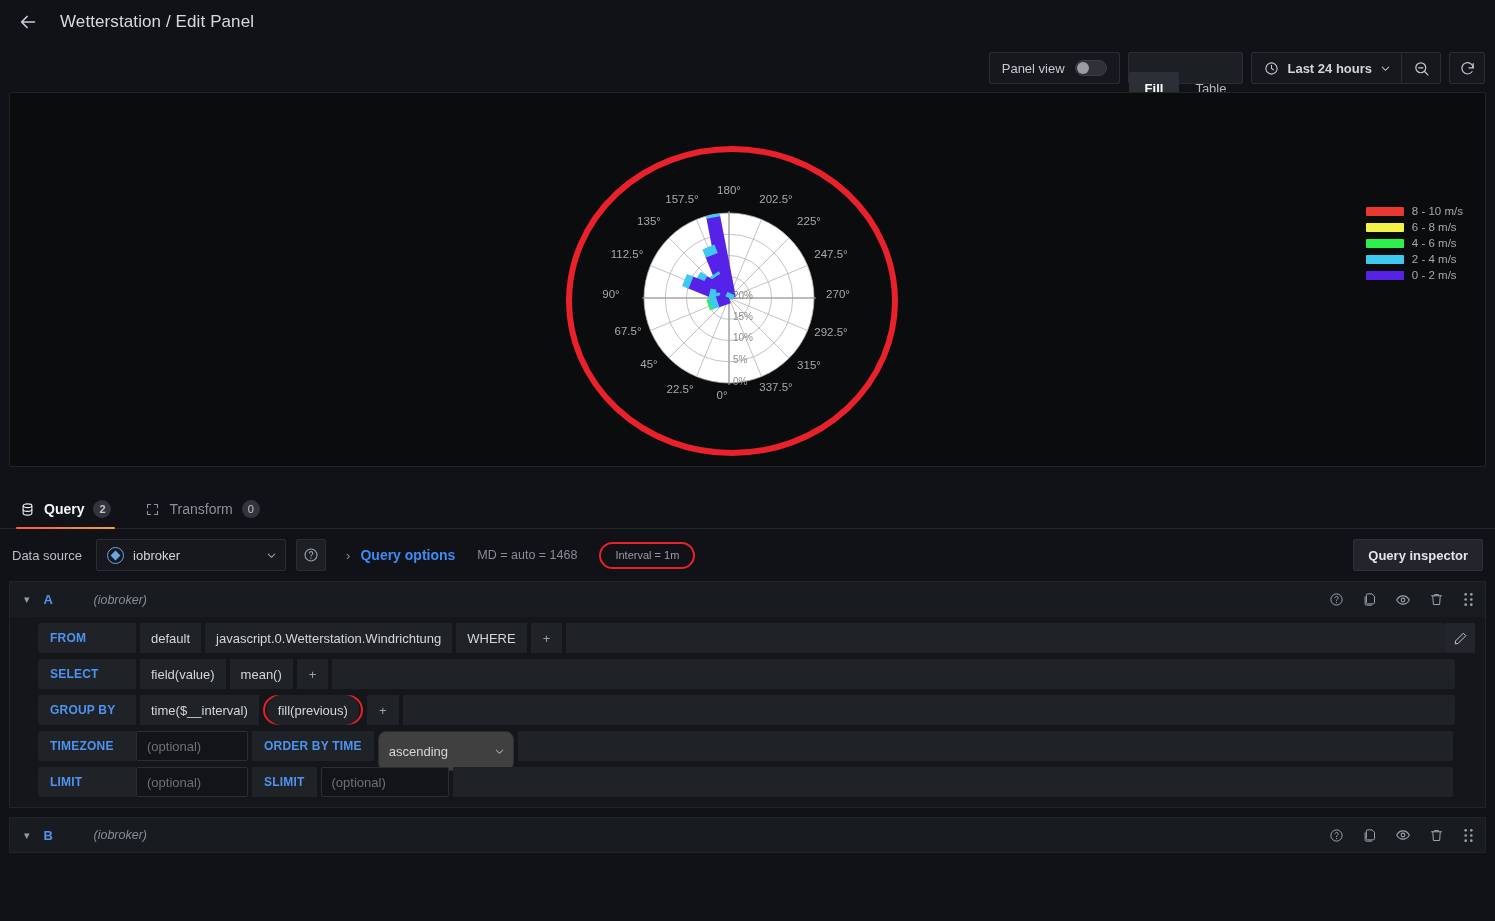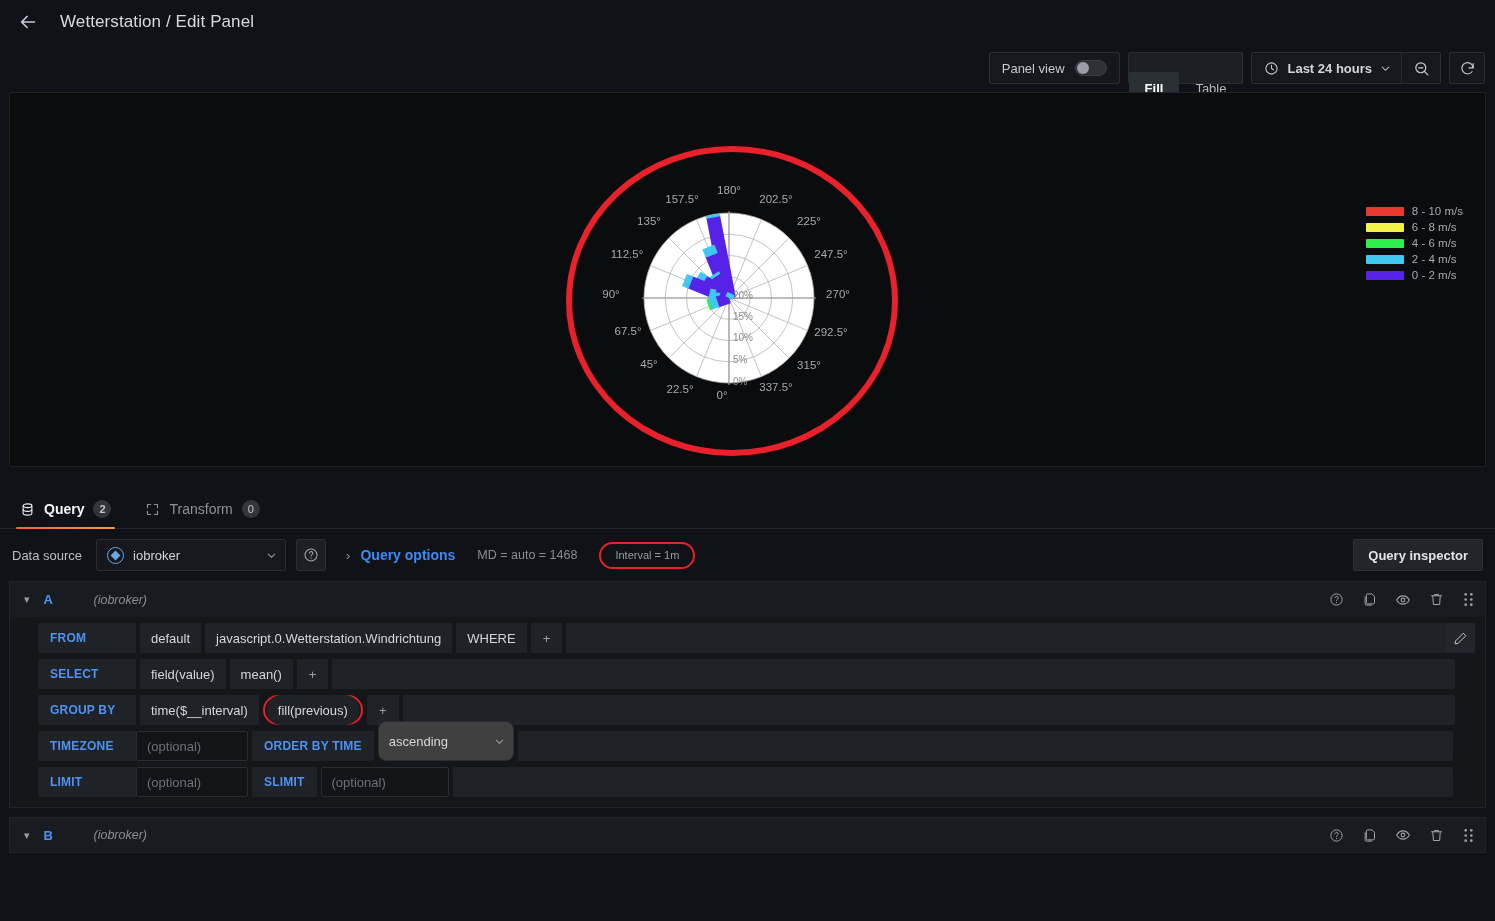--- a/index.html
+++ b/index.html
@@ -293,21 +293,21 @@
   .qh-icons > span { cursor: pointer; display: flex; }
 
   .qbody {
     background: #141619;
     border: 1px solid #212428;
     border-top: none;
     padding: 6px 0 8px 0;
   }
   .qline {
     display: flex;
-    align-items: flex-end;
+    align-items: flex-start;
     height: 30px;
     margin-bottom: 6px;
     padding-left: 28px;
     gap: 0;
   }
   .qline:last-child { margin-bottom: 2px; }
   .lbl {
     color: #4f93f0;
     font-size: 12px;
     font-weight: 600;

